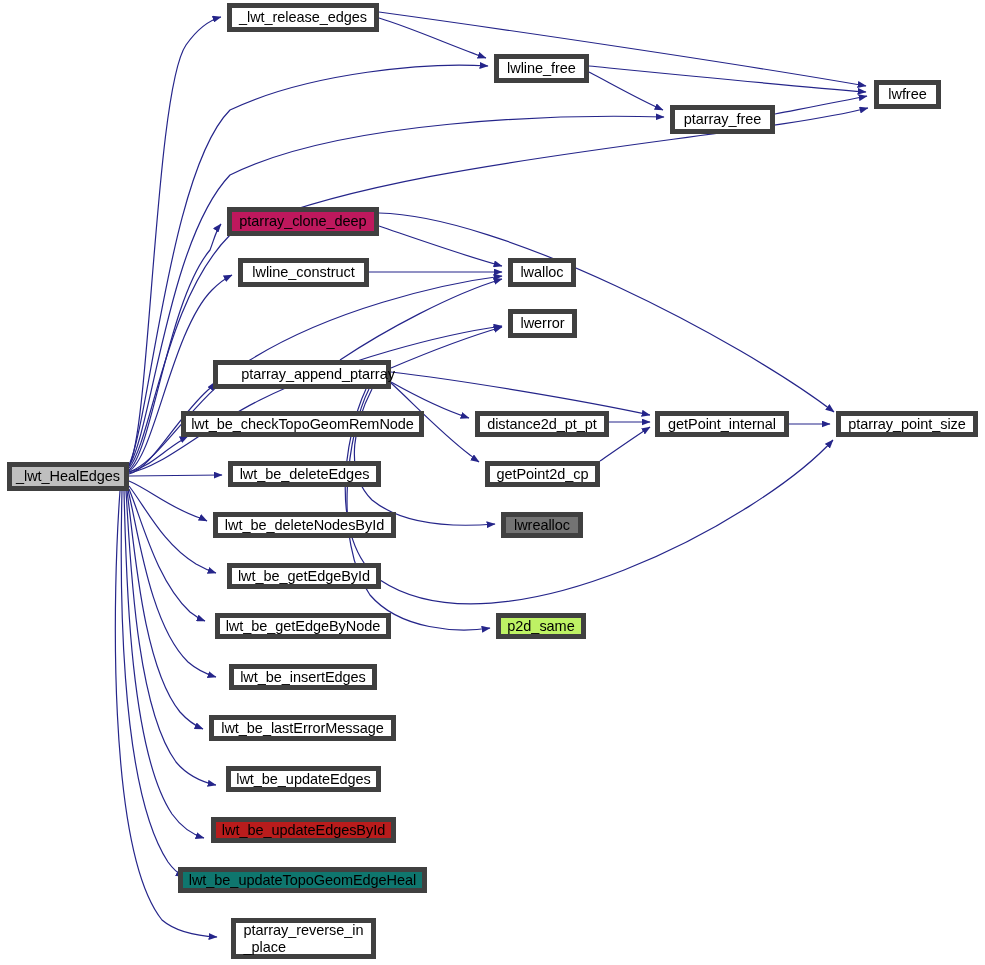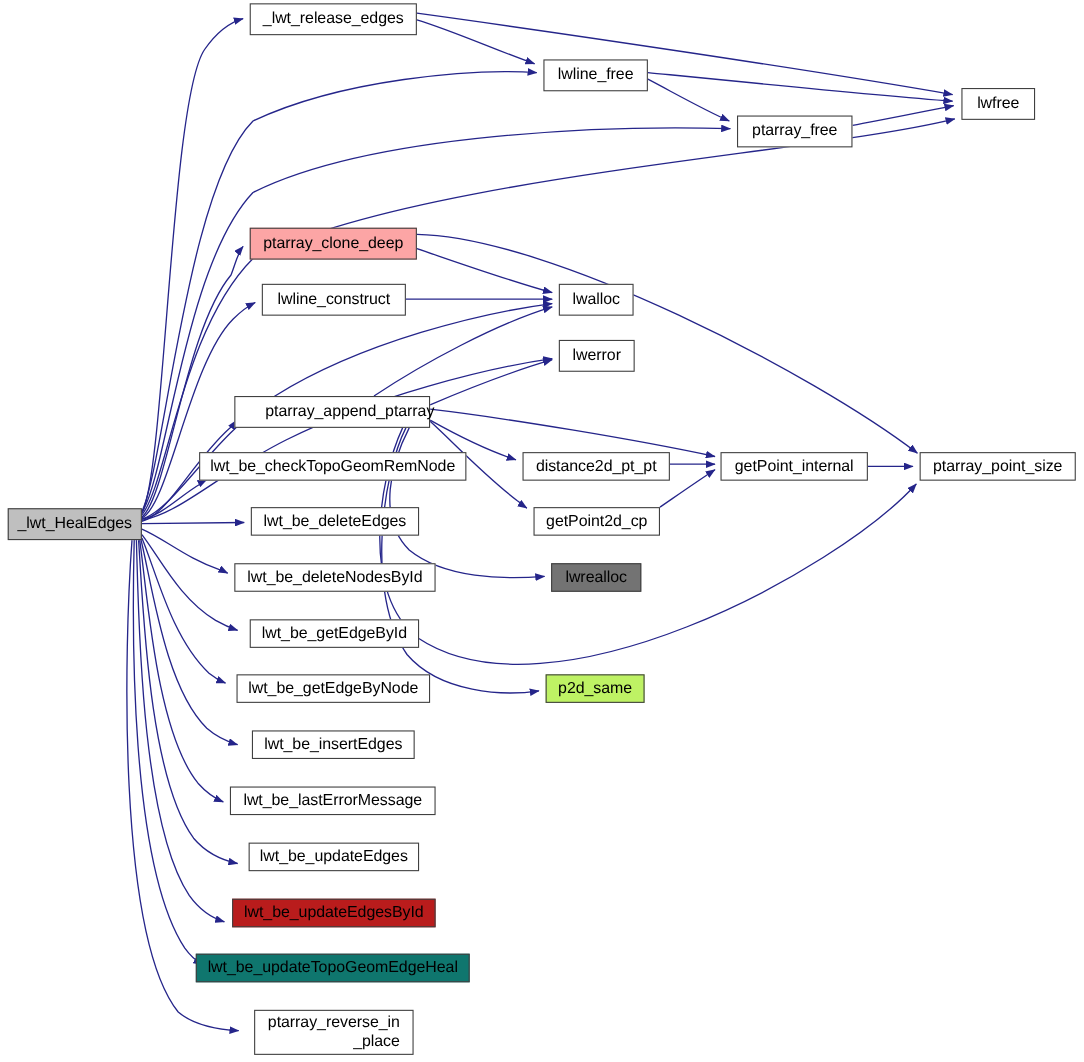--- a/index.html
+++ b/index.html
@@ -19,29 +19,29 @@
     position: absolute;
     left: 0;
     top: 0;
     width: 985px;
     height: 965px;
     pointer-events: none;
   }
   .node {
     position: absolute;
     box-sizing: border-box;
-    border: 1px solid #7f1d1d;
+    border: 5px solid #7f1d1d;
     background: #ffffff;
     color: #000000;
     font-size: 14.5px;
     line-height: 1.12;
     display: flex;
     align-items: center;
     justify-content: center;
-    text-align: right;
+    text-align: left;
     white-space: pre-line;
     letter-spacing: -0.05px;
     z-index: 5;
   }
   .node.highlight {
     background: #bfbfbf;
     border-color: #404040;
   }
   .node-label {
     display: block;
@@ -99,21 +99,21 @@
         <path d="M609,422 L650,422" fill="none" stroke="#25258a" stroke-width="1.2" marker-end="url(#arrowhead)"></path>
         <path d="M789,424 L830,424" fill="none" stroke="#25258a" stroke-width="1.2" marker-end="url(#arrowhead)"></path>
       </g>
   </svg>
   <div id="nodes-group">
       <div class="node highlight" style="left: 7px; top: 462px; width: 122px; height: 29px; border-color: rgb(64, 64, 64); background: rgb(191, 191, 191); color: rgb(0, 0, 0);"><span class="node-label">_lwt_HealEdges</span></div>
       <div class="node" style="left: 227px; top: 3px; width: 152px; height: 29px; border-color: rgb(64, 64, 64); background: rgb(255, 255, 255); color: rgb(0, 0, 0);"><span class="node-label">_lwt_release_edges</span></div>
       <div class="node" style="left: 494px; top: 54px; width: 95px; height: 29px; border-color: rgb(64, 64, 64); background: rgb(255, 255, 255); color: rgb(0, 0, 0);"><span class="node-label">lwline_free</span></div>
       <div class="node" style="left: 874px; top: 80px; width: 67px; height: 29px; border-color: rgb(64, 64, 64); background: rgb(255, 255, 255); color: rgb(0, 0, 0);"><span class="node-label">lwfree</span></div>
       <div class="node" style="left: 670px; top: 105px; width: 105px; height: 29px; border-color: rgb(64, 64, 64); background: rgb(255, 255, 255); color: rgb(0, 0, 0);"><span class="node-label">ptarray_free</span></div>
-      <div class="node" style="left: 227px; top: 207px; width: 152px; height: 29px; border-color: rgb(64, 64, 64); background: #fca5a5; color: rgb(0, 0, 0);"><span class="node-label">ptarray_clone_deep</span></div>
+      <div class="node" style="left: 227px; top: 207px; width: 152px; height: 29px; border-color: rgb(64, 64, 64); background: #be185d; color: rgb(0, 0, 0);"><span class="node-label">ptarray_clone_deep</span></div>
       <div class="node" style="left: 238px; top: 258px; width: 131px; height: 29px; border-color: rgb(64, 64, 64); background: rgb(255, 255, 255); color: rgb(0, 0, 0);"><span class="node-label">lwline_construct</span></div>
       <div class="node" style="left: 508px; top: 258px; width: 68px; height: 29px; border-color: rgb(64, 64, 64); background: rgb(255, 255, 255); color: rgb(0, 0, 0);"><span class="node-label">lwalloc</span></div>
       <div class="node" style="left: 508px; top: 309px; width: 69px; height: 29px; border-color: rgb(64, 64, 64); background: rgb(255, 255, 255); color: rgb(0, 0, 0);"><span class="node-label">lwerror</span></div>
       <div class="node" style="left: 213px; top: 360px; width: 178px; height: 29px; border-color: rgb(64, 64, 64); background: rgb(255, 255, 255); color: rgb(0, 0, 0); padding-left: 32px;"><span class="node-label">ptarray_append_ptarray</span></div>
       <div class="node" style="left: 181px; top: 411px; width: 243px; height: 26px; border-color: rgb(64, 64, 64); background: rgb(255, 255, 255); color: rgb(0, 0, 0);"><span class="node-label">lwt_be_checkTopoGeomRemNode</span></div>
       <div class="node" style="left: 475px; top: 411px; width: 134px; height: 26px; border-color: rgb(64, 64, 64); background: rgb(255, 255, 255); color: rgb(0, 0, 0);"><span class="node-label">distance2d_pt_pt</span></div>
       <div class="node" style="left: 655px; top: 411px; width: 134px; height: 26px; border-color: rgb(64, 64, 64); background: rgb(255, 255, 255); color: rgb(0, 0, 0);"><span class="node-label">getPoint_internal</span></div>
       <div class="node" style="left: 836px; top: 411px; width: 142px; height: 26px; border-color: rgb(64, 64, 64); background: rgb(255, 255, 255); color: rgb(0, 0, 0);"><span class="node-label">ptarray_point_size</span></div>
       <div class="node" style="left: 228px; top: 461px; width: 153px; height: 26px; border-color: rgb(64, 64, 64); background: rgb(255, 255, 255); color: rgb(0, 0, 0);"><span class="node-label">lwt_be_deleteEdges</span></div>
       <div class="node" style="left: 485px; top: 461px; width: 115px; height: 26px; border-color: rgb(64, 64, 64); background: rgb(255, 255, 255); color: rgb(0, 0, 0);"><span class="node-label">getPoint2d_cp</span></div>

